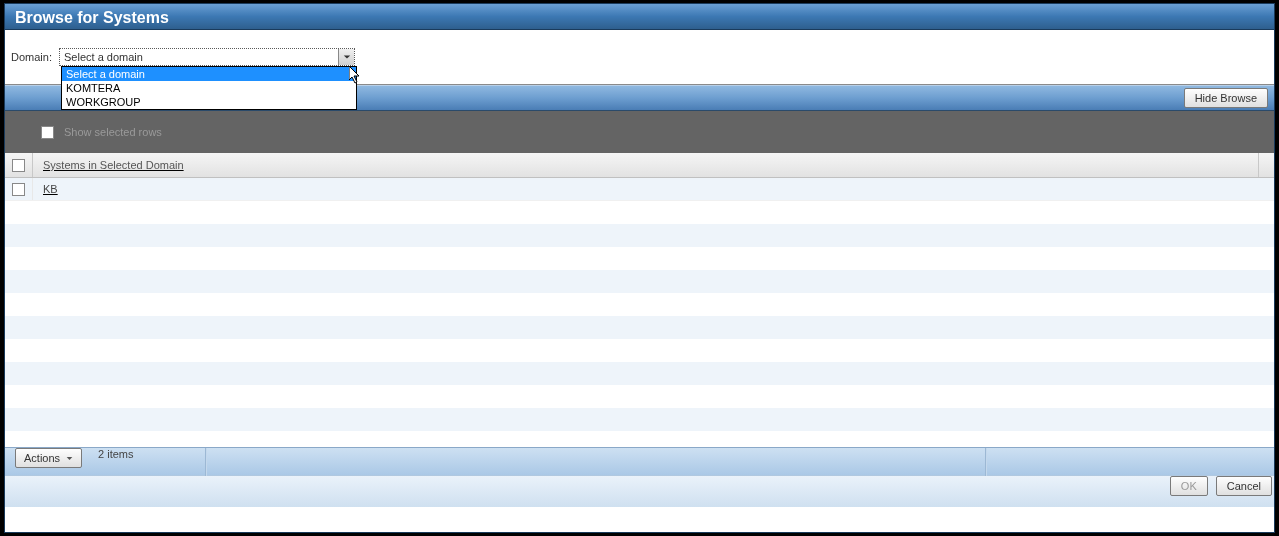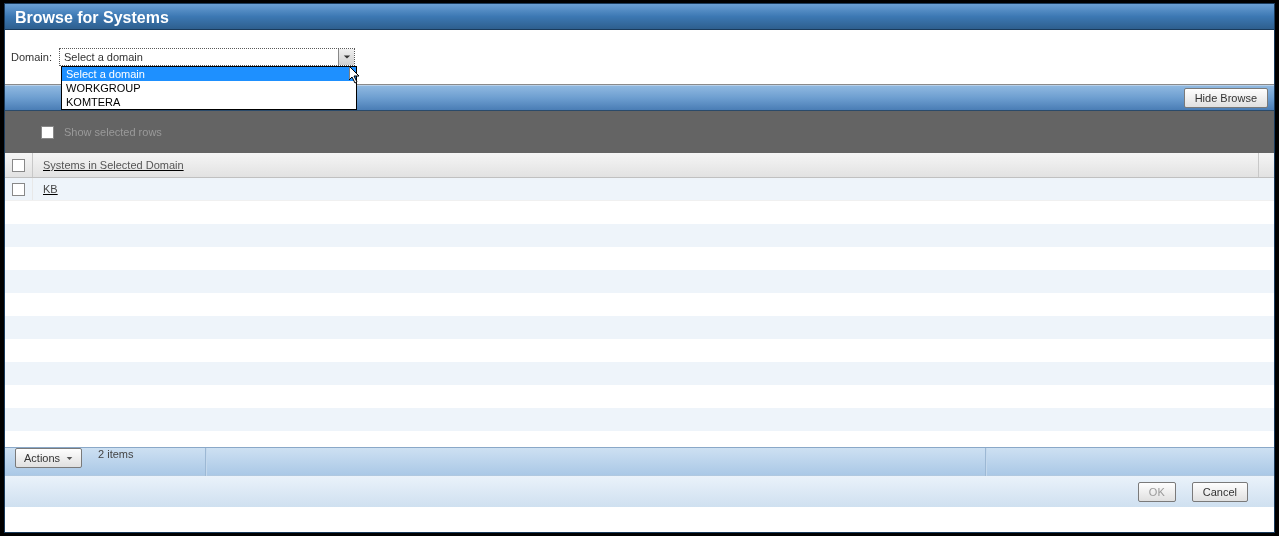--- a/index.html
+++ b/index.html
@@ -224,23 +224,23 @@
     height: 28px;
     background: linear-gradient(to right,#88a8c8,#d8e8f8);
   }
   .footer-rel { position: relative; width:100%; height:100%; display:flex; align-items:flex-start;}
   .button-bar {
     height: 32px;
     background: linear-gradient(to bottom,#eaf2fa,#cfe0f0);
     border-top: 1px solid #b0c8e0;
     display: flex;
     justify-content: flex-end;
-    align-items: center;
-    padding: 0 26px;
-    gap: 16px;
+    align-items: flex-start;
+    padding: 0 2px;
+    gap: 8px;
   }
   ::-webkit-scrollbar { width: 16px; background:#f0f0f0;}
   ::-webkit-scrollbar-thumb { background:#c8c8c8; border:1px solid #a0a0a0;}
   ::-webkit-scrollbar-button { height:16px; background:#e0e0e0; border:1px solid #a0a0a0;}
 </style>
 </head>
 <body>
 
 <div class="dialog">
 
@@ -252,22 +252,22 @@
       <span>Select a domain</span>
       <span class="arrow">
         <svg viewBox="0 0 10 10">
             <path d="M1 3 L5 7 L9 3 Z" fill="#333"></path>
           </svg>
       </span>
     </div>
 
     <div class="dropdown">
       <div class="dropdown-item selected">Select a domain</div>
+      <div class="dropdown-item">KOMTERA</div>
       <div class="dropdown-item">WORKGROUP</div>
-      <div class="dropdown-item">KOMTERA</div>
     </div>
 
     <svg class="cursor" width="16" height="20">
       <path d="M0 0 L0 14 L3 11 L6 17 L8 16 L5 10 L10 10 Z" fill="#fff" stroke="#000" stroke-width="1"></path>
     </svg>
   </div>
 
   <div class="filter-bar">
     <button class="btn">Hide Browse</button>
   </div>

